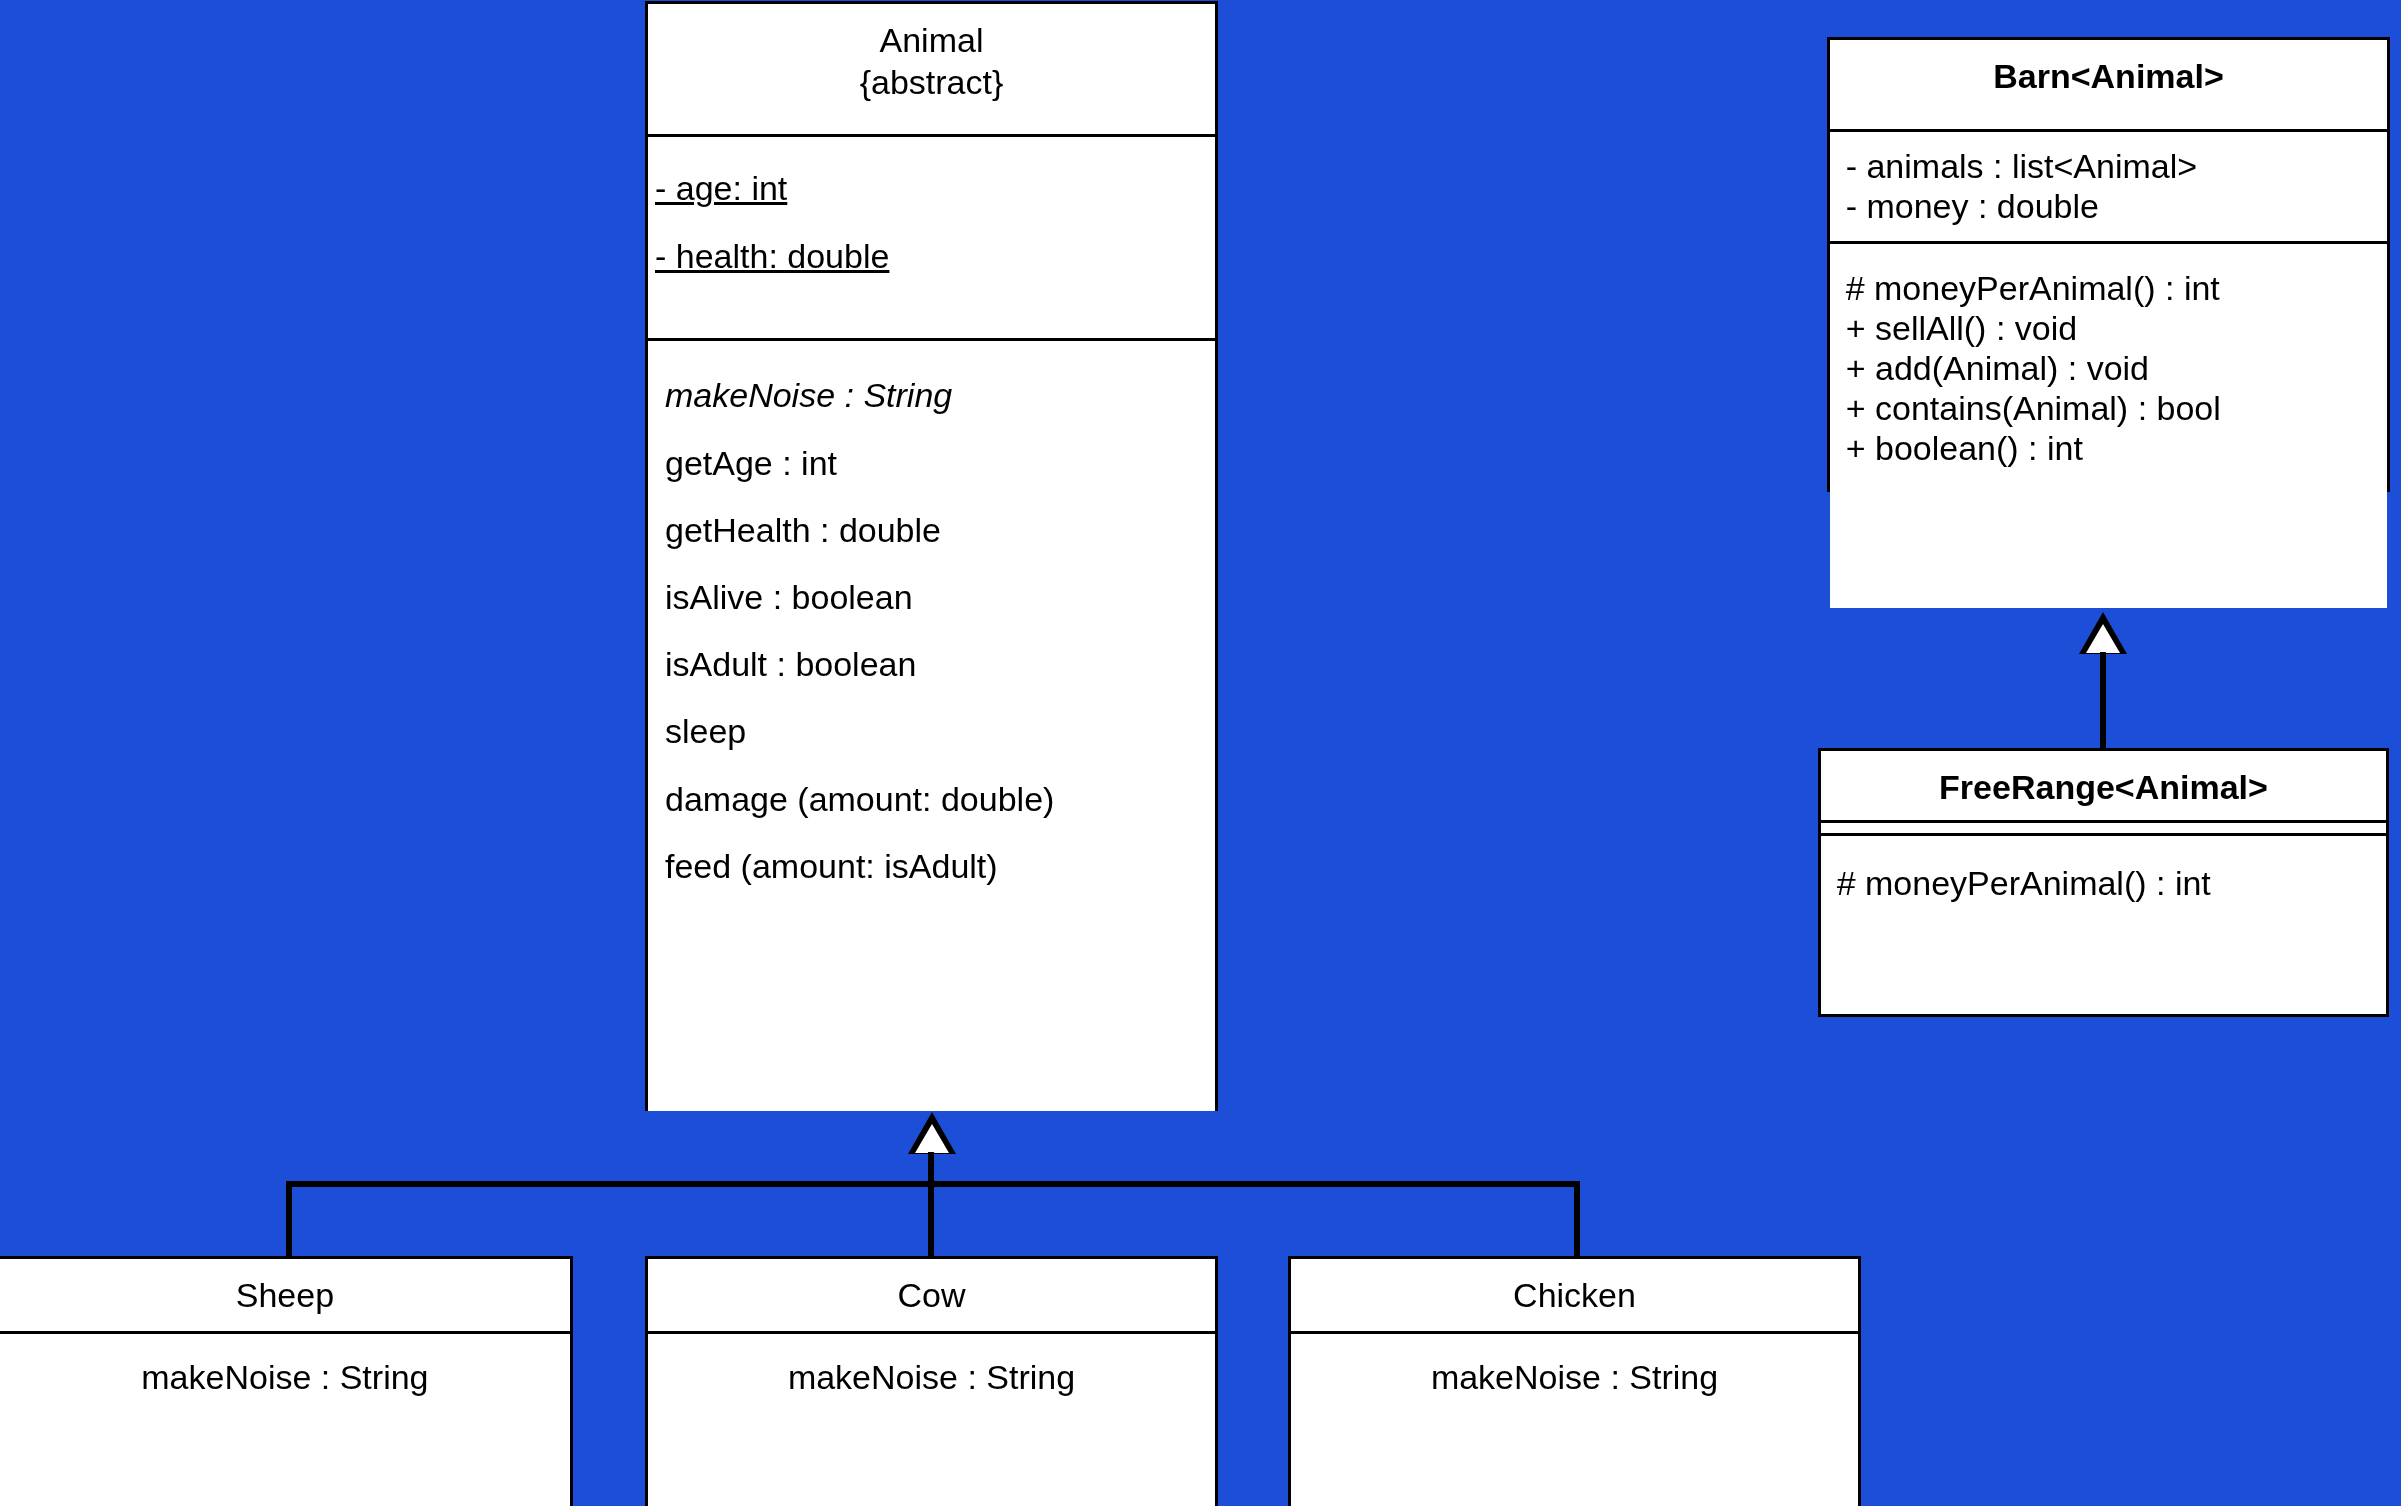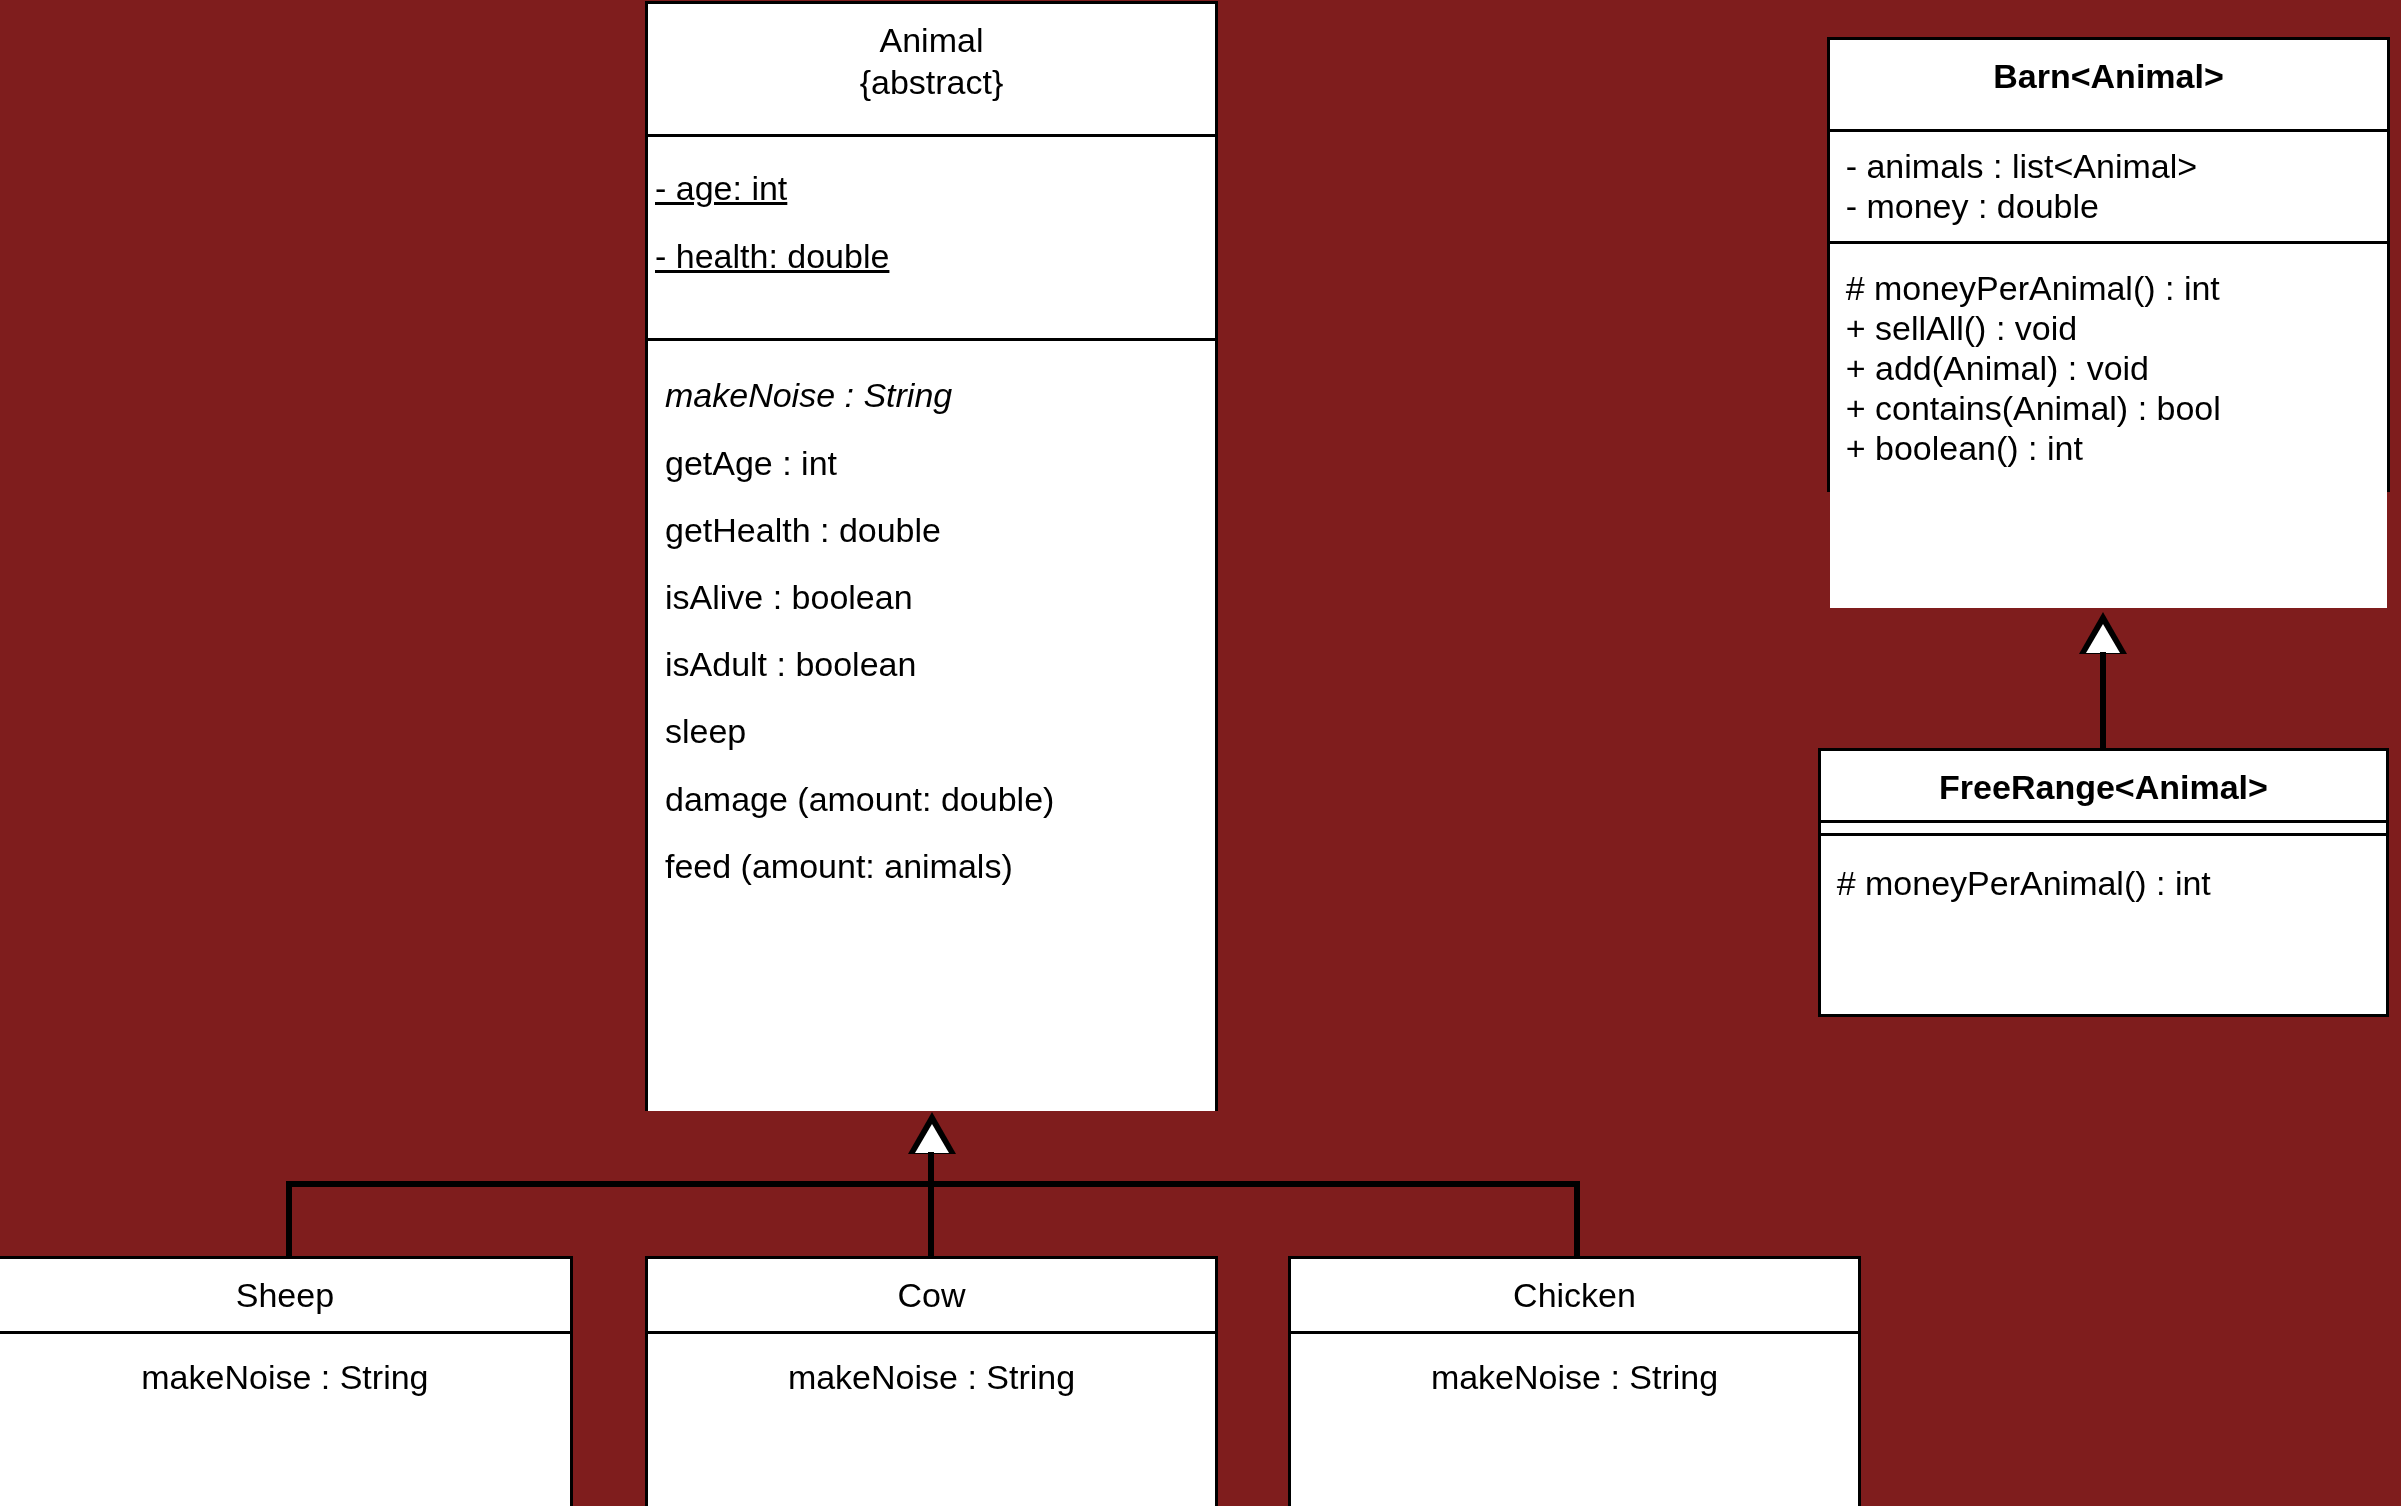--- a/index.html
+++ b/index.html
@@ -4,21 +4,21 @@
 <style>
   html, body {
     margin: 0;
     padding: 0;
     background: #ffffff;
   }
   #canvas {
     position: relative;
     width: 2401px;
     height: 1507px;
-    background: #7f1d1d;
+    background: #1d4ed8;
     font-family: "Liberation Sans", sans-serif;
     color: #000000;
     overflow: hidden;
   }
 
   
   .uml-class {
     position: absolute;
     box-sizing: border-box;
     border: 3.6px solid #000000;
@@ -90,21 +90,21 @@
       <div class="member">- health: double</div>
     </div>
     <div class="compartment list-spaced" style="height:773px; padding:37px 0 0 17px;">
       <div class="member italic">makeNoise : String</div>
       <div class="member">getAge : int</div>
       <div class="member">getHealth : double</div>
       <div class="member">isAlive : boolean</div>
       <div class="member">isAdult : boolean</div>
       <div class="member">sleep</div>
       <div class="member">damage (amount: double)</div>
-      <div class="member">feed (amount: animals)</div>
+      <div class="member">feed (amount: isAdult)</div>
     </div>
   </div>
 
   <div class="tri tri-outer" style="left:908px; top:1112px;"></div>
   <div class="tri tri-inner" style="left:915px; top:1124px;"></div>
 
   <div class="line-v" style="left:928px; top:1152px; width:6.4px; height:34px;"></div>
 
   <div class="line-h" style="left:286px; top:1181px; width:1294px; height:5.7px;"></div>
 

